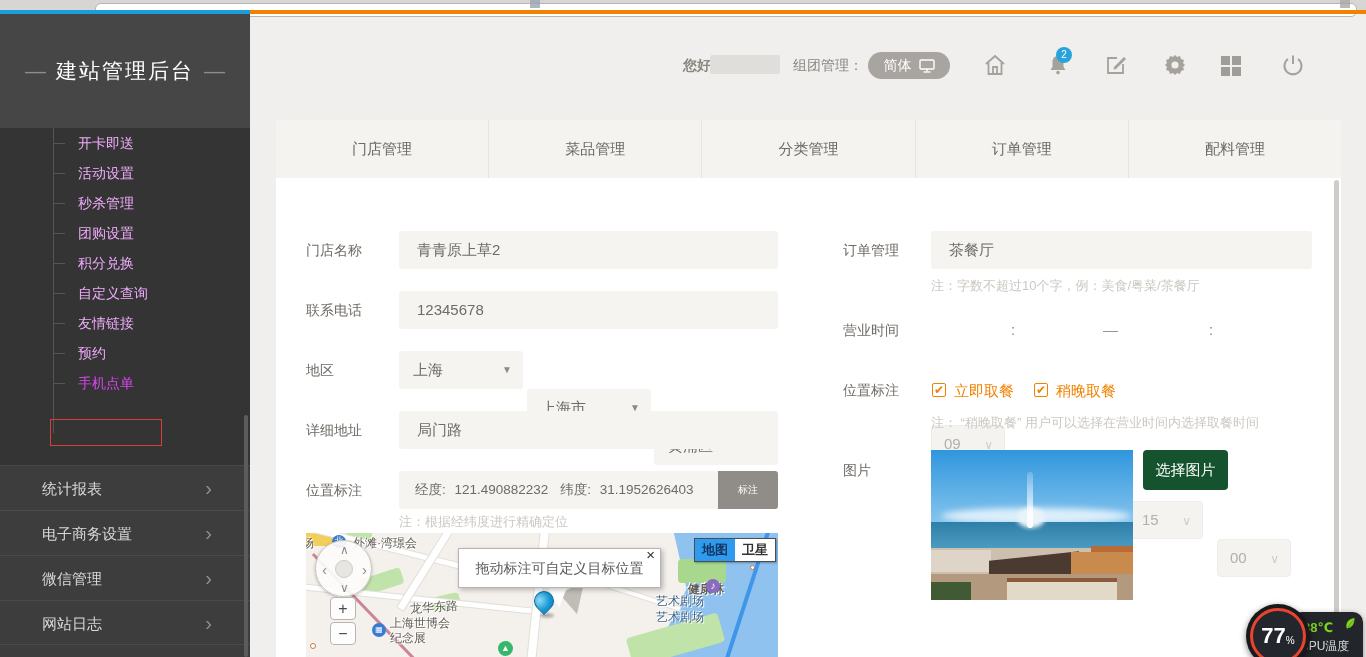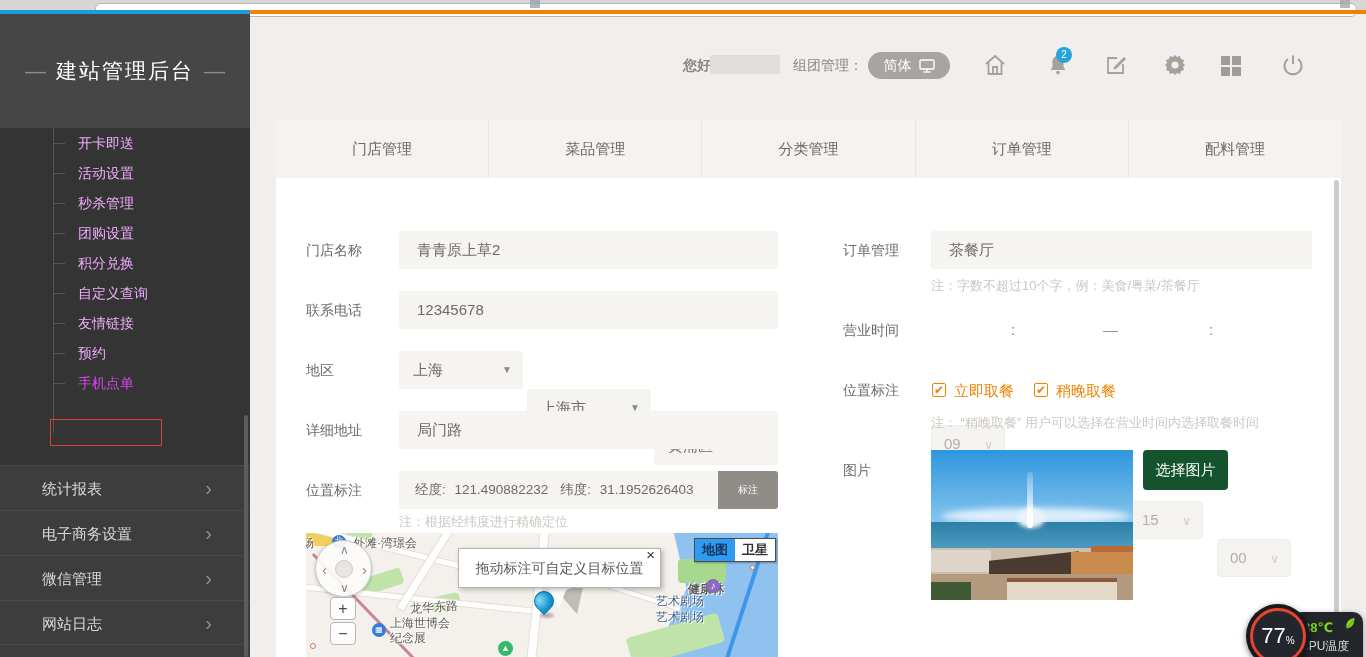--- a/index.html
+++ b/index.html
@@ -107,21 +107,21 @@
   .pin-dot { left:234px; top:80px; width:14px; height:5px; background:rgba(0,0,0,.25); border-radius:50%; filter:blur(1px); }
 
   
   .widget-pill { left:1292px; top:612px; width:71px; height:60px; background:#22252a; border-radius:10px; box-shadow:0 2px 6px rgba(0,0,0,.4); }
   .w-temp { left:1303px; top:620px; font-size:13px; color:#7ed321; font-weight:bold; }
   .w-temp-label { left:1300px; top:638px; font-size:12px; color:#dcdcdc; }
   .w-leaf { left:1344px; top:617px; width:12px; height:14px; }
   .w-circle-outer { left:1246px; top:604px; width:64px; height:64px; border-radius:50%; background:#17191d; box-shadow:0 2px 6px rgba(0,0,0,.5); }
   .w-circle-ring { left:1250px; top:608px; width:56px; height:56px; border-radius:50%; border:3px solid #e8442e; background:#23262c; }
   .w-pct { left:1250px; top:608px; width:56px; height:56px; display:flex; align-items:center; justify-content:center; color:#fff; }
-  .w-pct .n { font-size:22px; }
+  .w-pct .n { font-size:22px;font-weight:bold; }
   .w-pct .s { font-size:10px; margin-top:8px; }
 </style>
 </head>
 <body>
 
 <div class="abs browser-strip"></div>
 <div class="abs addr-bar"></div>
 <div class="abs addr-mark"></div>
 <div class="abs addr-icon"></div>
 

